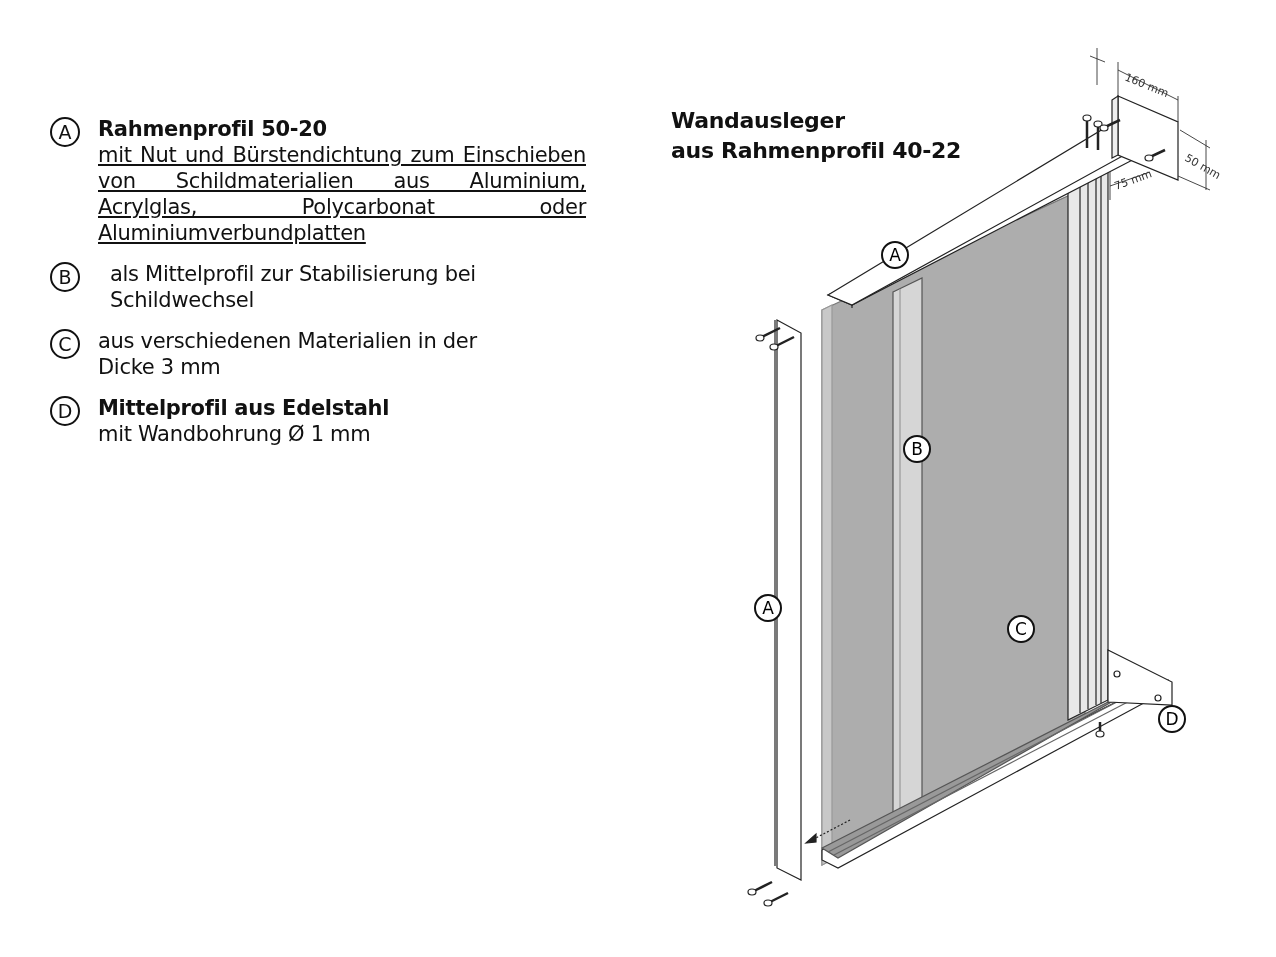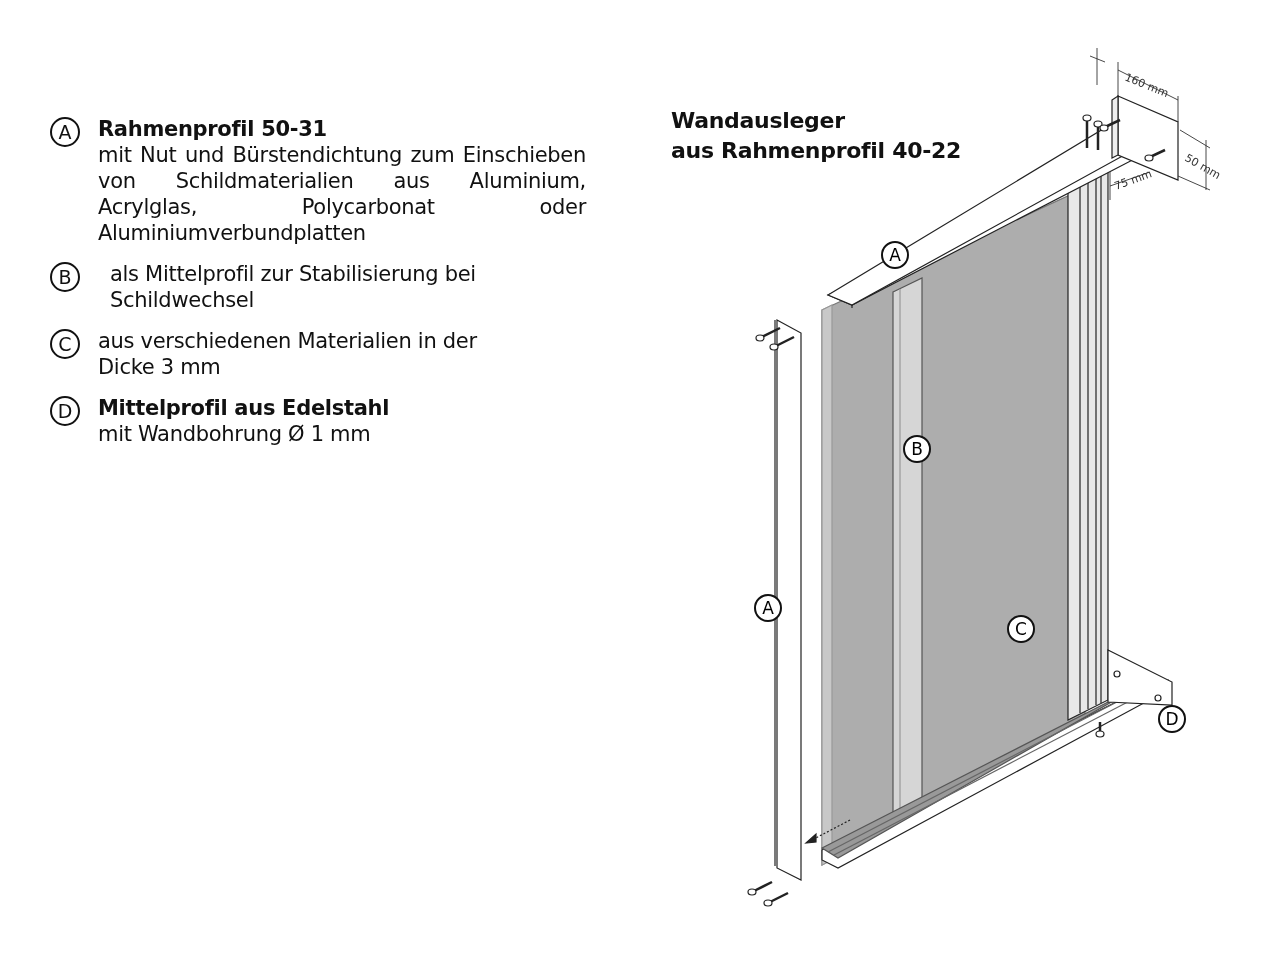--- a/index.html
+++ b/index.html
@@ -14,22 +14,22 @@
   svg.dia{position:absolute;left:0;top:0;}
   .callout{font-family:"DejaVu Sans","Liberation Sans",sans-serif;font-size:17px;}
   .dim{font-family:"DejaVu Sans","Liberation Sans",sans-serif;font-size:11px;fill:#333;}
 </style>
 </head>
 <body>
 
 <div class="legend">
   <div class="item">
     <div class="badge">A</div>
-    <div class="item-title">Rahmenprofil 50-31</div>
-    <div class="item-desc justify" style="hyphens:manual;">mit Nut und Bürstendichtung zum Einschieben von Schildmaterialien aus Aluminium, Acrylglas, Polycarbonat oder Aluminiumverbundplatten</div>
+    <div class="item-title">Rahmenprofil 50-20</div>
+    <div class="item-desc justify" style="hyphens:manual;text-decoration:underline;">mit Nut und Bürstendichtung zum Einschieben von Schildmaterialien aus Aluminium, Acrylglas, Polycarbonat oder Aluminiumverbundplatten</div>
   </div>
   <div class="item">
     <div class="badge">B</div>
     <div class="item-desc" style="width:430px;margin-left:12px;">als Mittelprofil zur Stabilisierung bei Schildwechsel</div>
   </div>
   <div class="item">
     <div class="badge">C</div>
     <div class="item-desc" style="width:420px;">aus verschiedenen Materialien in der Dicke 3 mm</div>
   </div>
   <div class="item">

